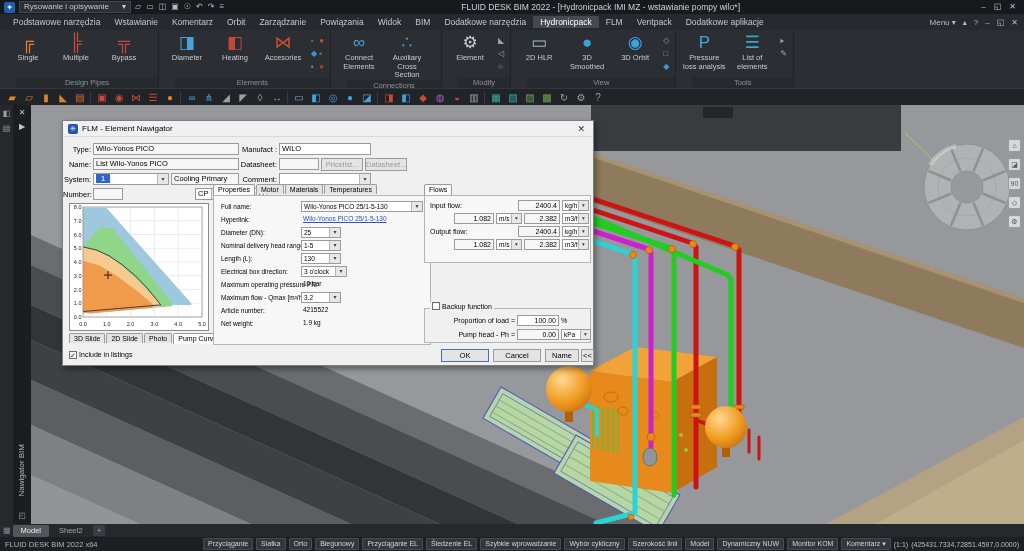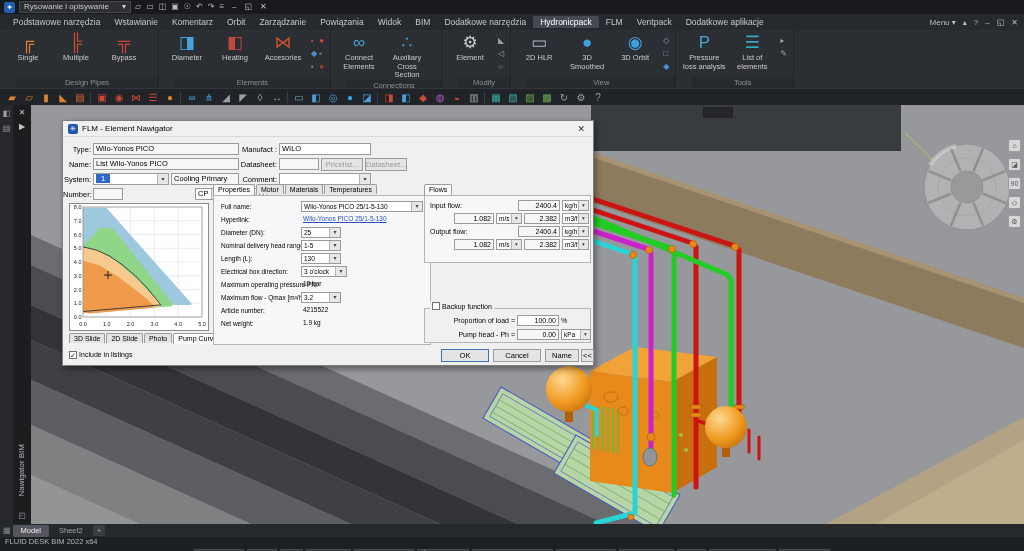--- a/index.html
+++ b/index.html
@@ -86,21 +86,21 @@
 .fsel::after { content:"▾"; position:absolute; right:0; top:0; width:9px; height:9px; background:#e7e7e7; border-left:1px solid #b5b5b5; font-size:5.5px; text-align:center; line-height:9px; color:#444;}
 
 
 #sheetbar { position:absolute; left:0; top:524px; width:1024px; height:13px; background:#26292c; display:flex; align-items:center; gap:2px; padding:0 3px; }
 #sheetbar .sicon { color:#8a8f94; font-size:8px;}
 .stab { font-size:7.5px; color:#a0a4a8; padding:0 8px; line-height:12px;}
 .stab.active { background:#53575d; color:#ececec; border-radius:2px;}
 #addsheet { font-size:8px; color:#a0a4a8; background:#3a3e43; padding:0 4px; line-height:11px; border-radius:2px;}
 
 
-#statusbar { position:absolute; left:0; top:537px; width:1024px; height:14px; background:#1d2023; display:flex; align-items:center; gap:3px; padding:0 5px; overflow:hidden;flex-direction:column;}
+#statusbar { position:absolute; left:0; top:537px; width:1024px; height:14px; background:#1d2023; display:flex; align-items:center; gap:3px; padding:0 5px; overflow:hidden;}
 #sb-app { color:#b0b4b8; font-size:7.5px; margin-right:auto; white-space:nowrap;}
 .stbtn { background:#33373c; border:1px solid #484c52; color:#cfd3d7; font-size:7px; line-height:10px; padding:0 4px; border-radius:1px; white-space:nowrap;}
 #sb-coords, #sb-scale { color:#b8bcc0; font-size:7px; white-space:nowrap;}
 </style>
 </head>
 <body>
 
 <div id="app">
 
   <div id="titlebar">
@@ -113,20 +113,21 @@
 
     <span class="qat">▱</span>
         <span class="qat">▭</span>
         <span class="qat">◫</span>
         <span class="qat">▣</span>
         <span class="qat">☉</span>
         <span class="qat">↶</span>
         <span class="qat">↷</span>
         <span class="qat">≡</span>
       </div>
+    <div id="wintitle">FLUID DESK BIM 2022 - [Hydronicpack IMI MZ - wstawianie pompy wilo*]</div>
     <div style="display:flex;">
 
     <span class="winbtn">–</span>
         <span class="winbtn">◱</span>
         <span class="winbtn">✕</span>
       </div>
   </div>
 
   <div id="menubar">
     <div style="display:flex;">

